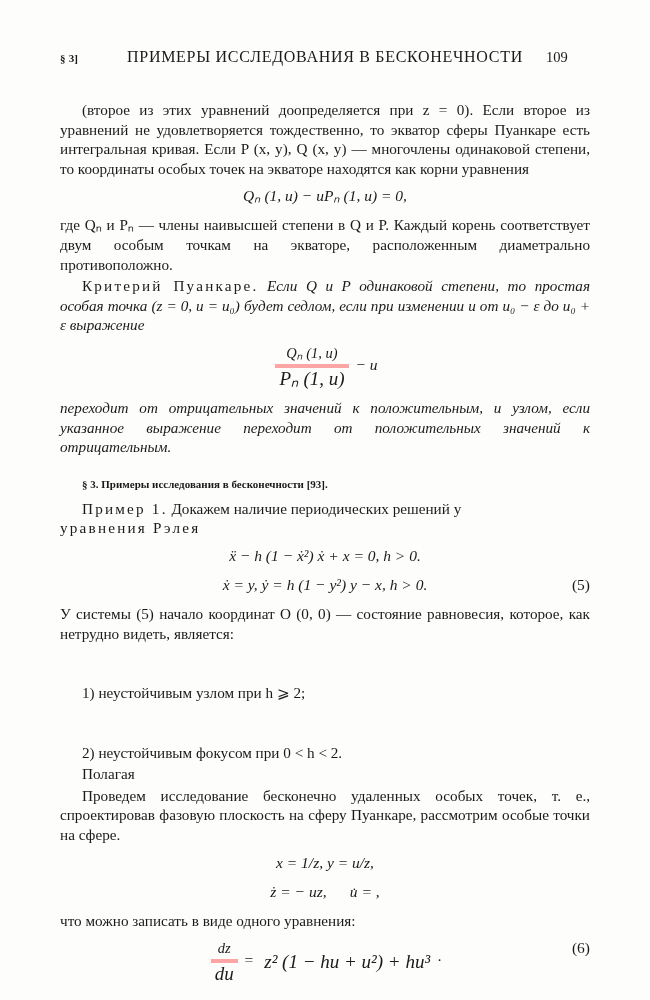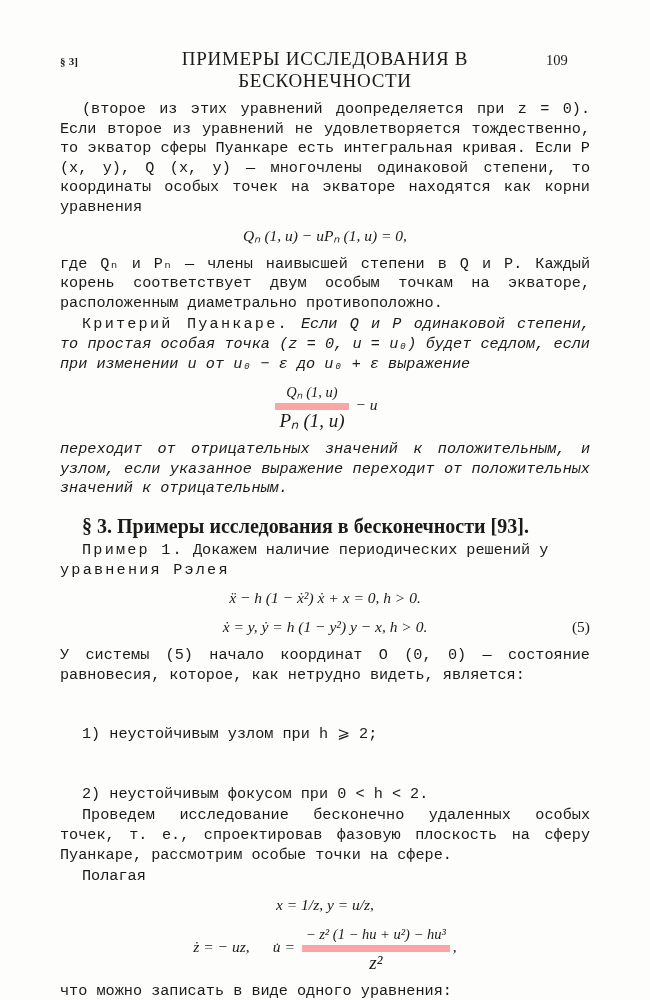--- a/index.html
+++ b/index.html
@@ -39,37 +39,36 @@
   .header .sec {
     font-weight: bold;
     font-size: 11px;
     letter-spacing: 0.2px;
     width: 44px;
   }
   .header .title {
     flex: 1;
     text-align: center;
     font-variant: small-caps;
-    font-size: 19px;
+    font-size: 16px;
     letter-spacing: 0.7px;
   }
   .header .pageno {
     width: 44px;
     text-align: left;
     font-size: 14.5px;
   }
   
   p {
     margin: 0 0 2px 0;
     font-size: 15.2px;
     line-height: 19.6px;
     text-align: justify;
     text-justify: inter-word;
     hyphens: manual;
-    font-family: Liberation Mono, monospace;
   }
   p.indent { text-indent: 22px; }
   p.tight { margin-bottom: 0; }
   .gap-sm { height: 5px; }
   .gap-lg { height: 15px; }
 
   .ital { font-style: italic; }
   .spaced { letter-spacing: 2.2px; }
 
   
@@ -89,31 +88,31 @@
   .frac {
     display: inline-block;
     vertical-align: middle;
     text-align: center;
     margin: 0 3px;
     font-style: italic;
   }
   .frac .top {
     display: block;
     padding: 0 4px 1px 4px;
-    border-bottom: 7px solid #fca5a5;
+    border-bottom: 4px solid #fca5a5;
     font-size: 14.5px;
   }
   .frac .bot {
     display: block;
     padding: 1px 4px 0 4px;
     font-size: 19px;
   }
   .rm { font-style: normal; }
   h2.section {
-    font-size: 20px;
+    font-size: 11px;
     font-weight: bold;
     margin: 0;
     text-indent: 22px;
     line-height: 20px;
   }
   .listline { text-indent: 22px; margin-top: 40px; }
 </style>
 </head>
 <body>
 
@@ -169,37 +168,34 @@
 
     <div class="eq">
       <span>ẋ = y,   ẏ = h (1 − y²) y − x,   h &gt; 0.</span>
       <span class="num">(5)</span>
     </div>
 
     <p>У системы (5) начало координат O (0, 0) — состояние равновесия, которое, как нетрудно видеть, является:</p>
     <p class="listline">1) неустойчивым узлом при h ⩾ 2;</p>
     <p class="listline">2) неустойчивым фокусом при 0 &lt; h &lt; 2.</p>
 
+    <p class="indent">Полагая</p>
+
     <p class="indent">Проведем исследование бесконечно удаленных особых точек, т. е., спроектировав фазовую плоскость на сферу Пуанкаре, рассмотрим особые точки на сфере.</p>
-
-    <p class="indent">Полагая</p>
 
     <div class="eq">
       <span>x = 1/z,   y = u/z,</span>
     </div>
 
 
     <div class="eq">
       <span>ż = − uz,</span>
       &nbsp;&nbsp;&nbsp;&nbsp;
       <span>u̇ =</span>
-      <span class="frac">
-        <span class="top">− z² (1 − hu + u²) − hu³</span>
-        <span class="bot">z²</span>
-      </span><span class="rm">,</span>
+      <span class="rm">,</span>
     </div>
 
     <p>что можно записать в виде одного уравнения:</p>
 
     <div class="eq">
       <span class="frac">
         <span class="top">dz</span>
         <span class="bot">du</span>
       </span>
       <span class="rm">=</span>

